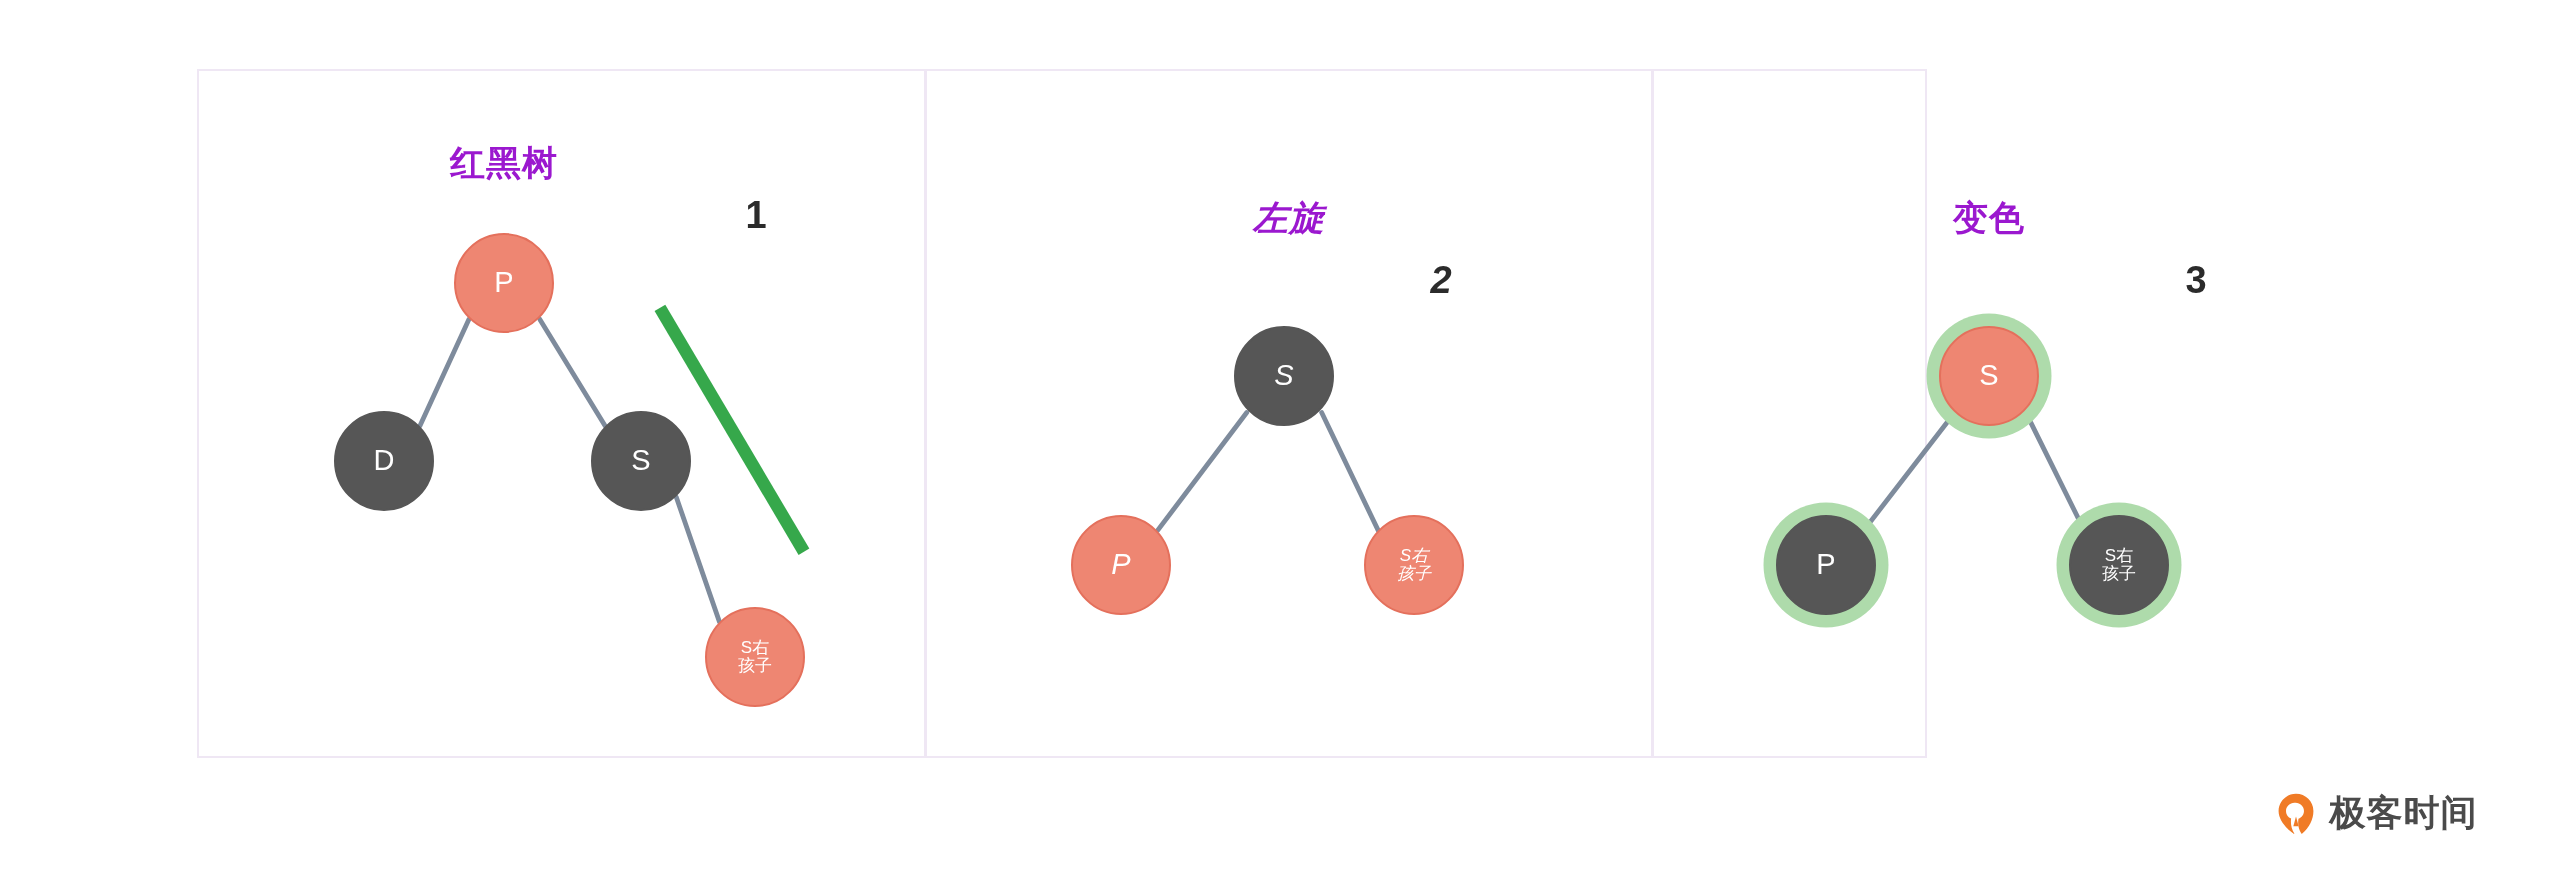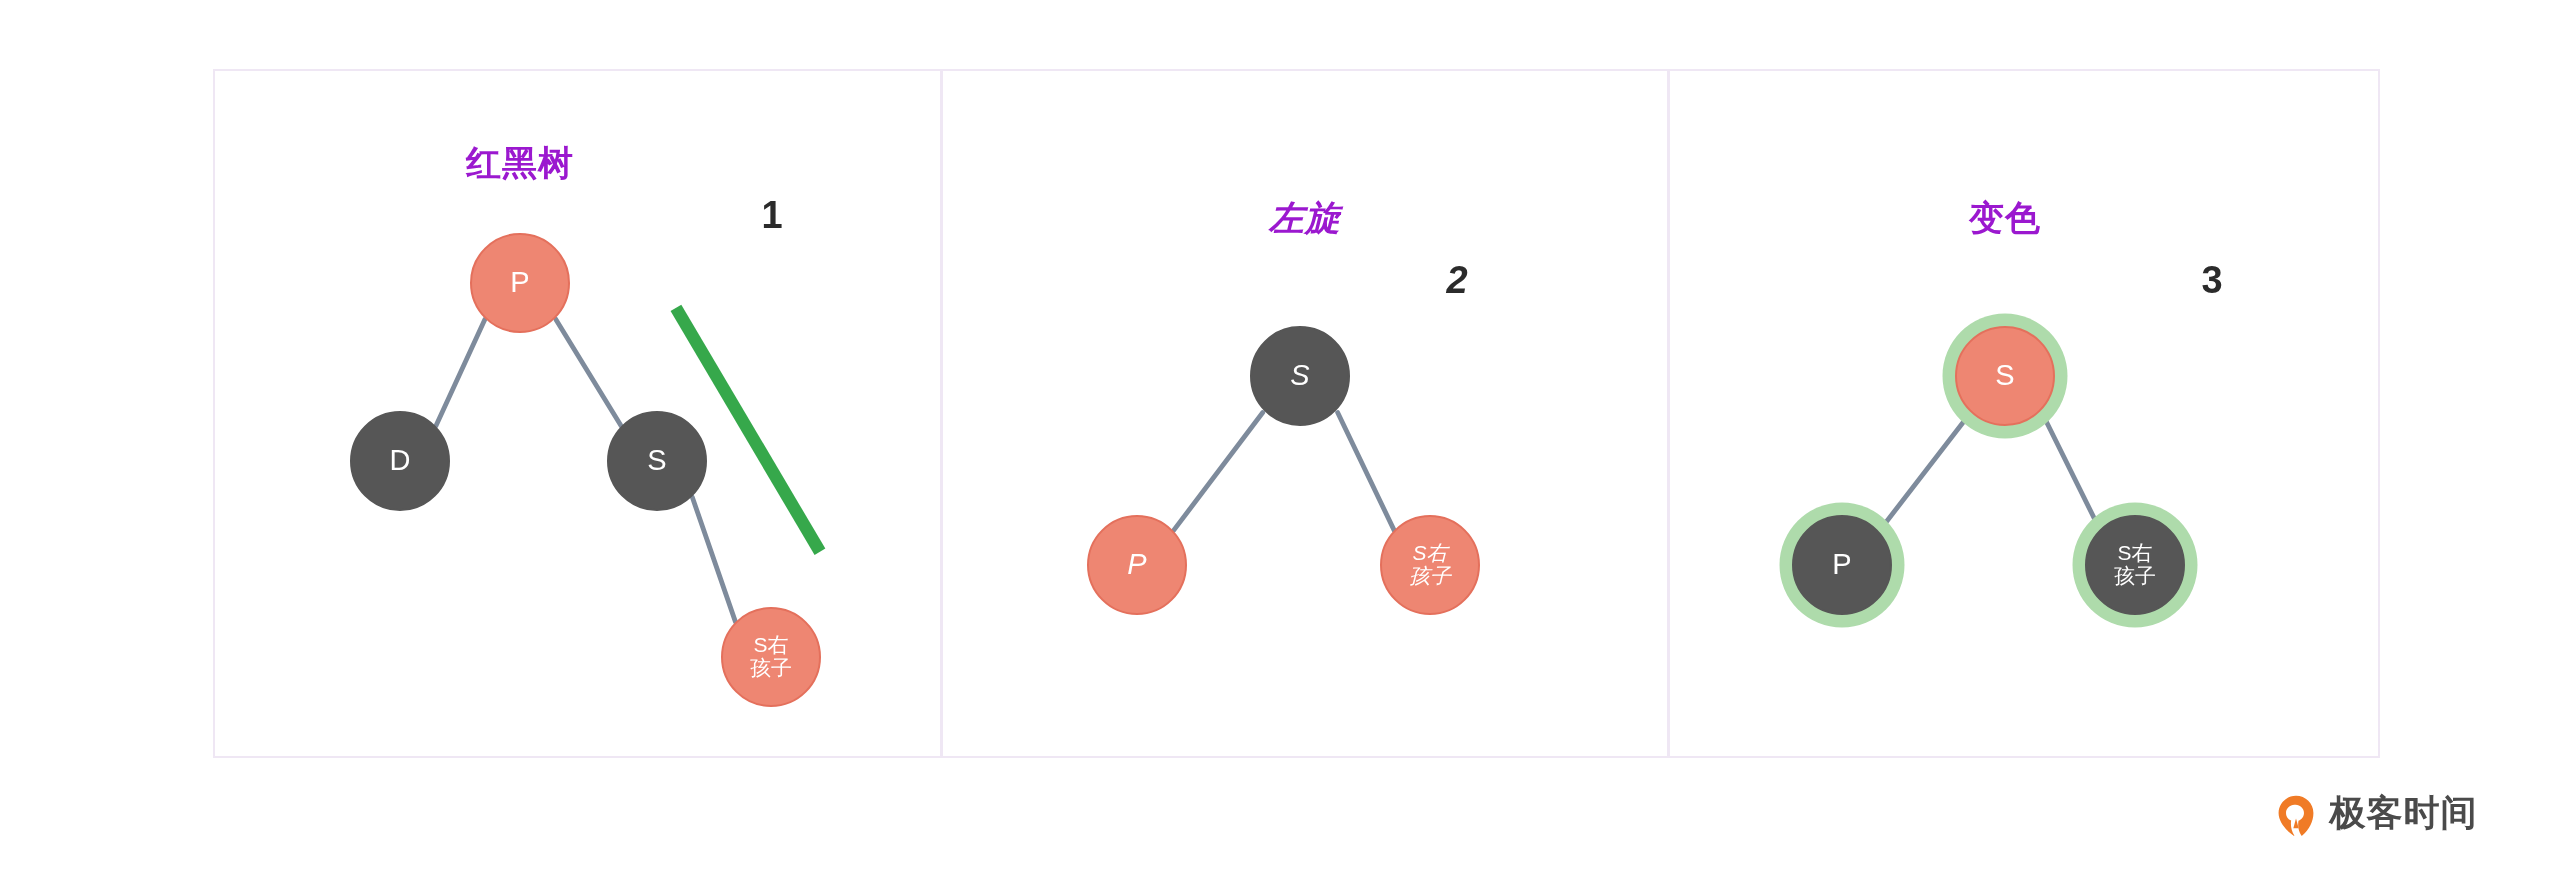--- a/index.html
+++ b/index.html
@@ -11,23 +11,23 @@
     width: 2576px;
     height: 889px;
     font-family: "Liberation Sans", "DejaVu Sans", sans-serif;
     position: relative;
     overflow: hidden;
   }
 
   
   #figure-frame {
     position: absolute;
-    left: 213px;
+    left: 197px;
     top: 69px;
-    width: 2167px;
+    width: 1730px;
     height: 689px;
     border: 2.9px solid #efe7f4;
     box-sizing: border-box;
     background: #ffffff;
   }
 
   .panel-divider {
     position: absolute;
     top: 0;
     width: 2.9px;
@@ -86,40 +86,40 @@
   }
   .node.black {
     background: #565656;
     border: 2.9px solid #565656;
   }
   .node.ring-green {
     box-shadow: 0 0 0 12.5px #aedbab;
   }
 
   .node.size-lg { width: 100px; height: 100px; font-size: 29px; }
-  .node.size-md { width: 100px; height: 100px; font-size: 21px; }
+  .node.size-md { width: 100px; height: 100px; font-size: 17px; }
 
   
   .edge-layer {
     position: absolute;
     left: 0; top: 0;
     width: 100%; height: 100%;
     z-index: 1;
     overflow: visible;
   }
   .edge { stroke: #7e8b9c; stroke-width: 5; stroke-linecap: round; }
   .slash-marker { stroke: #36a84b; stroke-width: 13; stroke-linecap: butt; }
 
   
   #brand-logo {
     position: absolute;
     left: 2274px;
     top: 789px;
     display: flex;
-    align-items: flex-end;
+    align-items: center;
     gap: 11.5px;
   }
   #brand-logo .logo-mark {
     width: 44px;
     height: 44px;
     position: relative;
     flex: none;
   }
   #brand-logo .logo-text {
     font-size: 36px;

